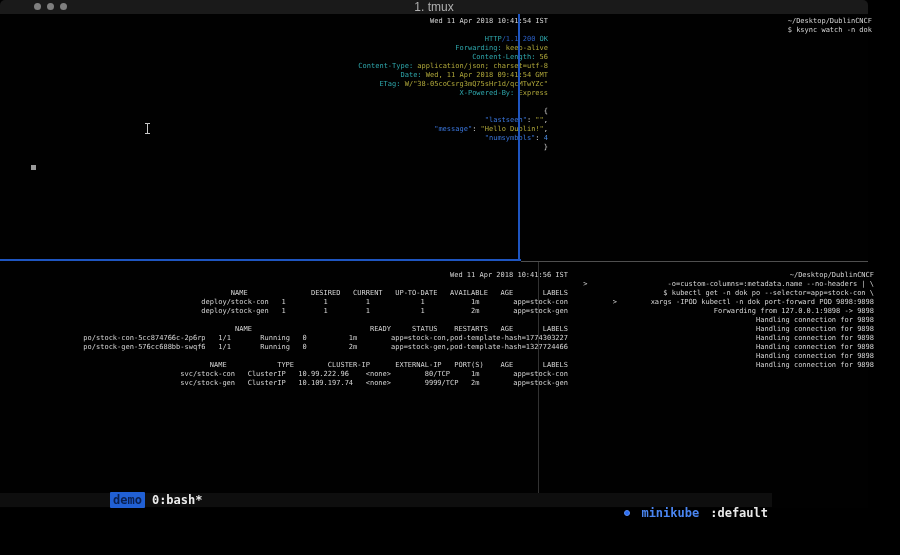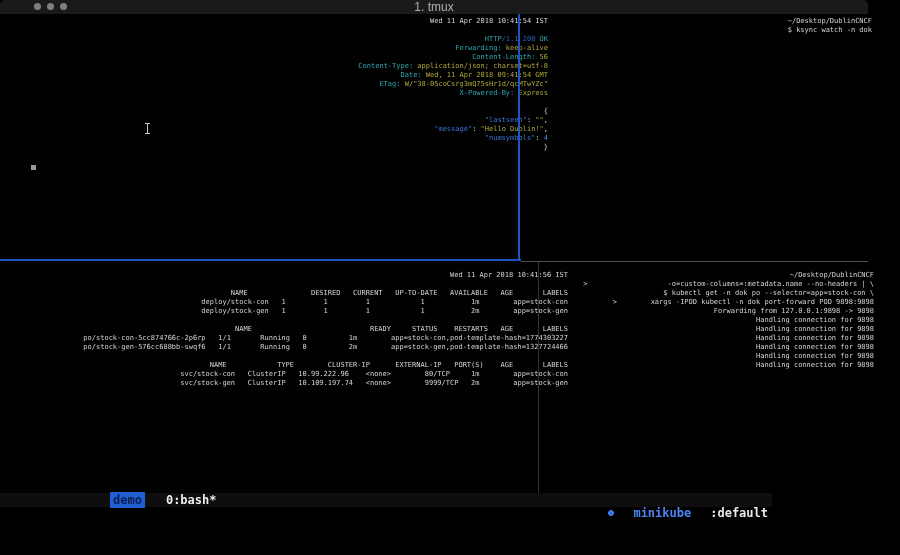--- a/index.html
+++ b/index.html
@@ -36,22 +36,22 @@
   
   .ibeam{position:absolute;left:145px;top:123px;width:5px;height:11px;}
   .ibeam .stem{position:absolute;left:2px;top:1px;width:1px;height:9px;background:#c8c8c8;box-shadow:0 0 1px #000;}
   .ibeam .cap-t{position:absolute;left:0;top:0;width:5px;height:1px;background:#c8c8c8;}
   .ibeam .cap-b{position:absolute;left:0;bottom:0;width:5px;height:1px;background:#c8c8c8;}
   
   .statusbar{position:absolute;left:0;top:493px;width:772px;height:14px;background:#0e0e0e;
              display:flex;align-items:center;font-size:12px;color:#e6e6e6;}
   .session-badge{margin-left:110px;background:#2160d4;color:#0a2050;font-weight:bold;
                  padding:1px 3px;border-radius:1px;}
-  .window-label{margin-left:21px;font-weight:bold;color:#ececec;}
-  .status-right{margin-left:auto;margin-right:4px;display:flex;align-items:center;gap:19px;margin-top:26px;}
+  .window-label{margin-left:7px;font-weight:bold;color:#ececec;}
+  .status-right{margin-left:auto;margin-right:4px;display:flex;align-items:center;gap:11px;margin-top:26px;}
   .k8s-icon{width:6px;height:6px;border-radius:50%;background:#2a6df4;border:1px solid #5b8cf0;box-sizing:border-box;}
   .ctx-name{color:#4a85f0;font-weight:bold;}
   .ctx-ns{color:#e8e8e8;font-weight:bold;}
 </style>
 </head>
 <body>
 
 <div class="window">
 
   <div class="titlebar">

